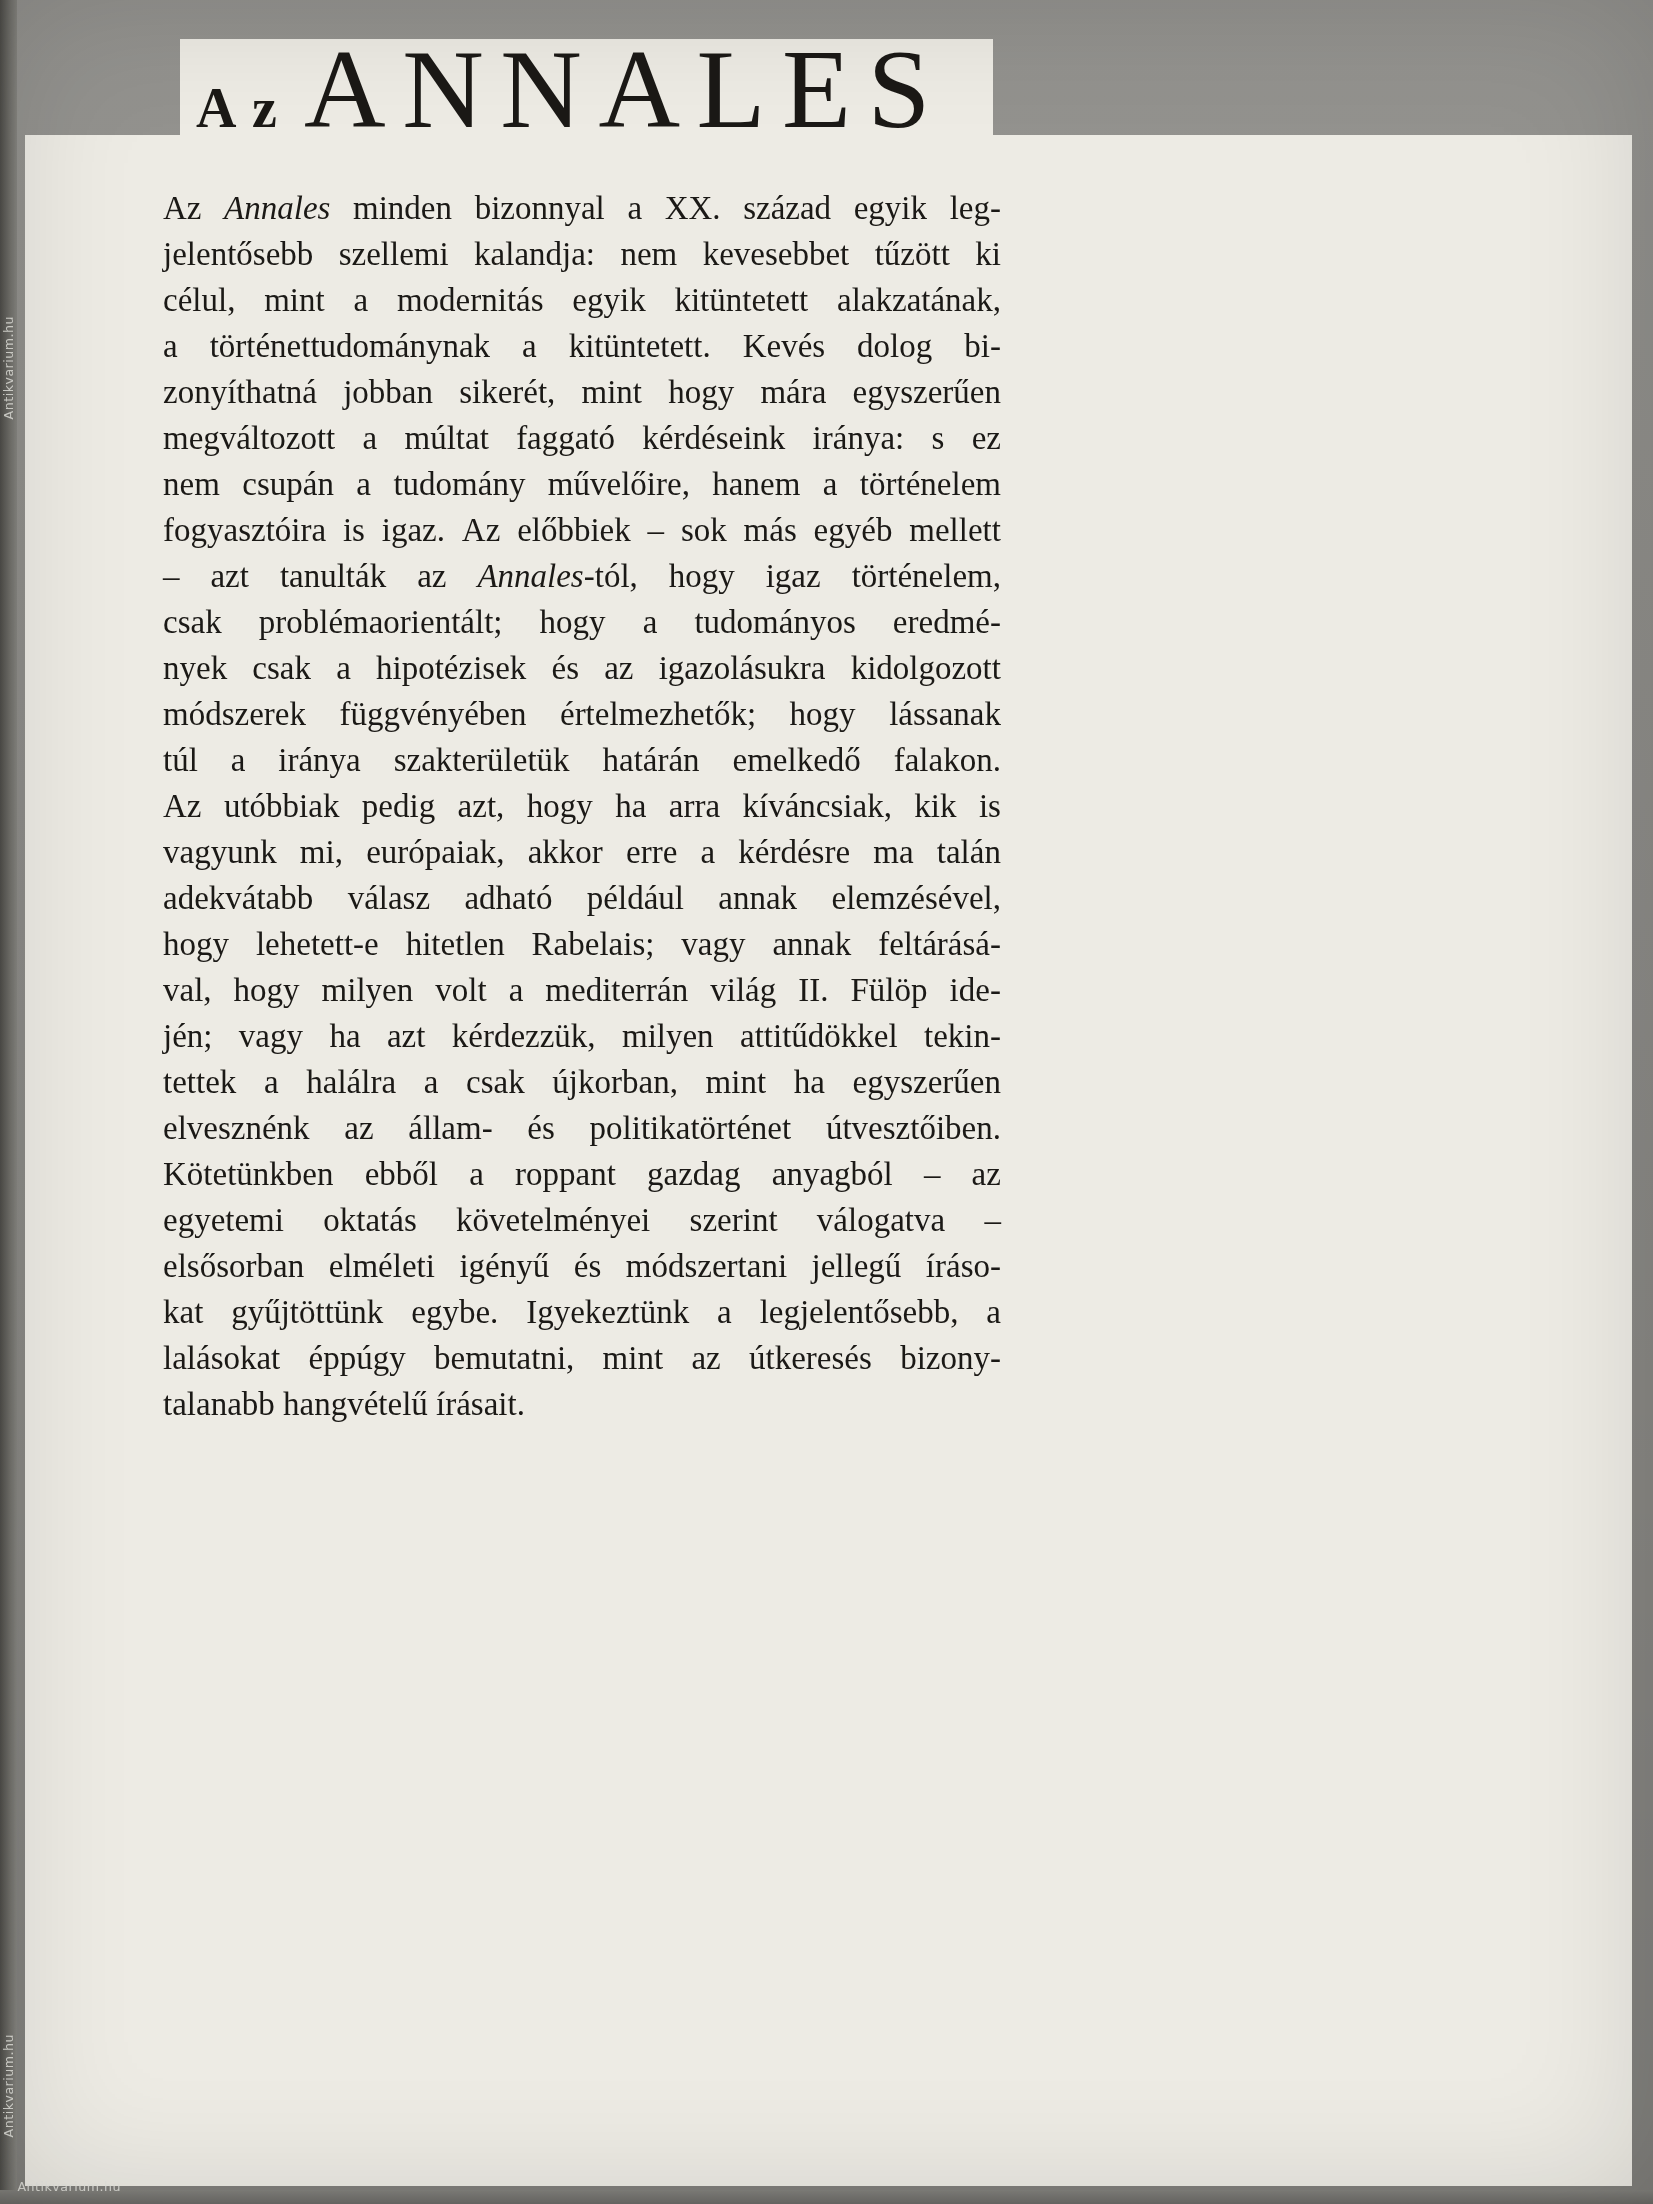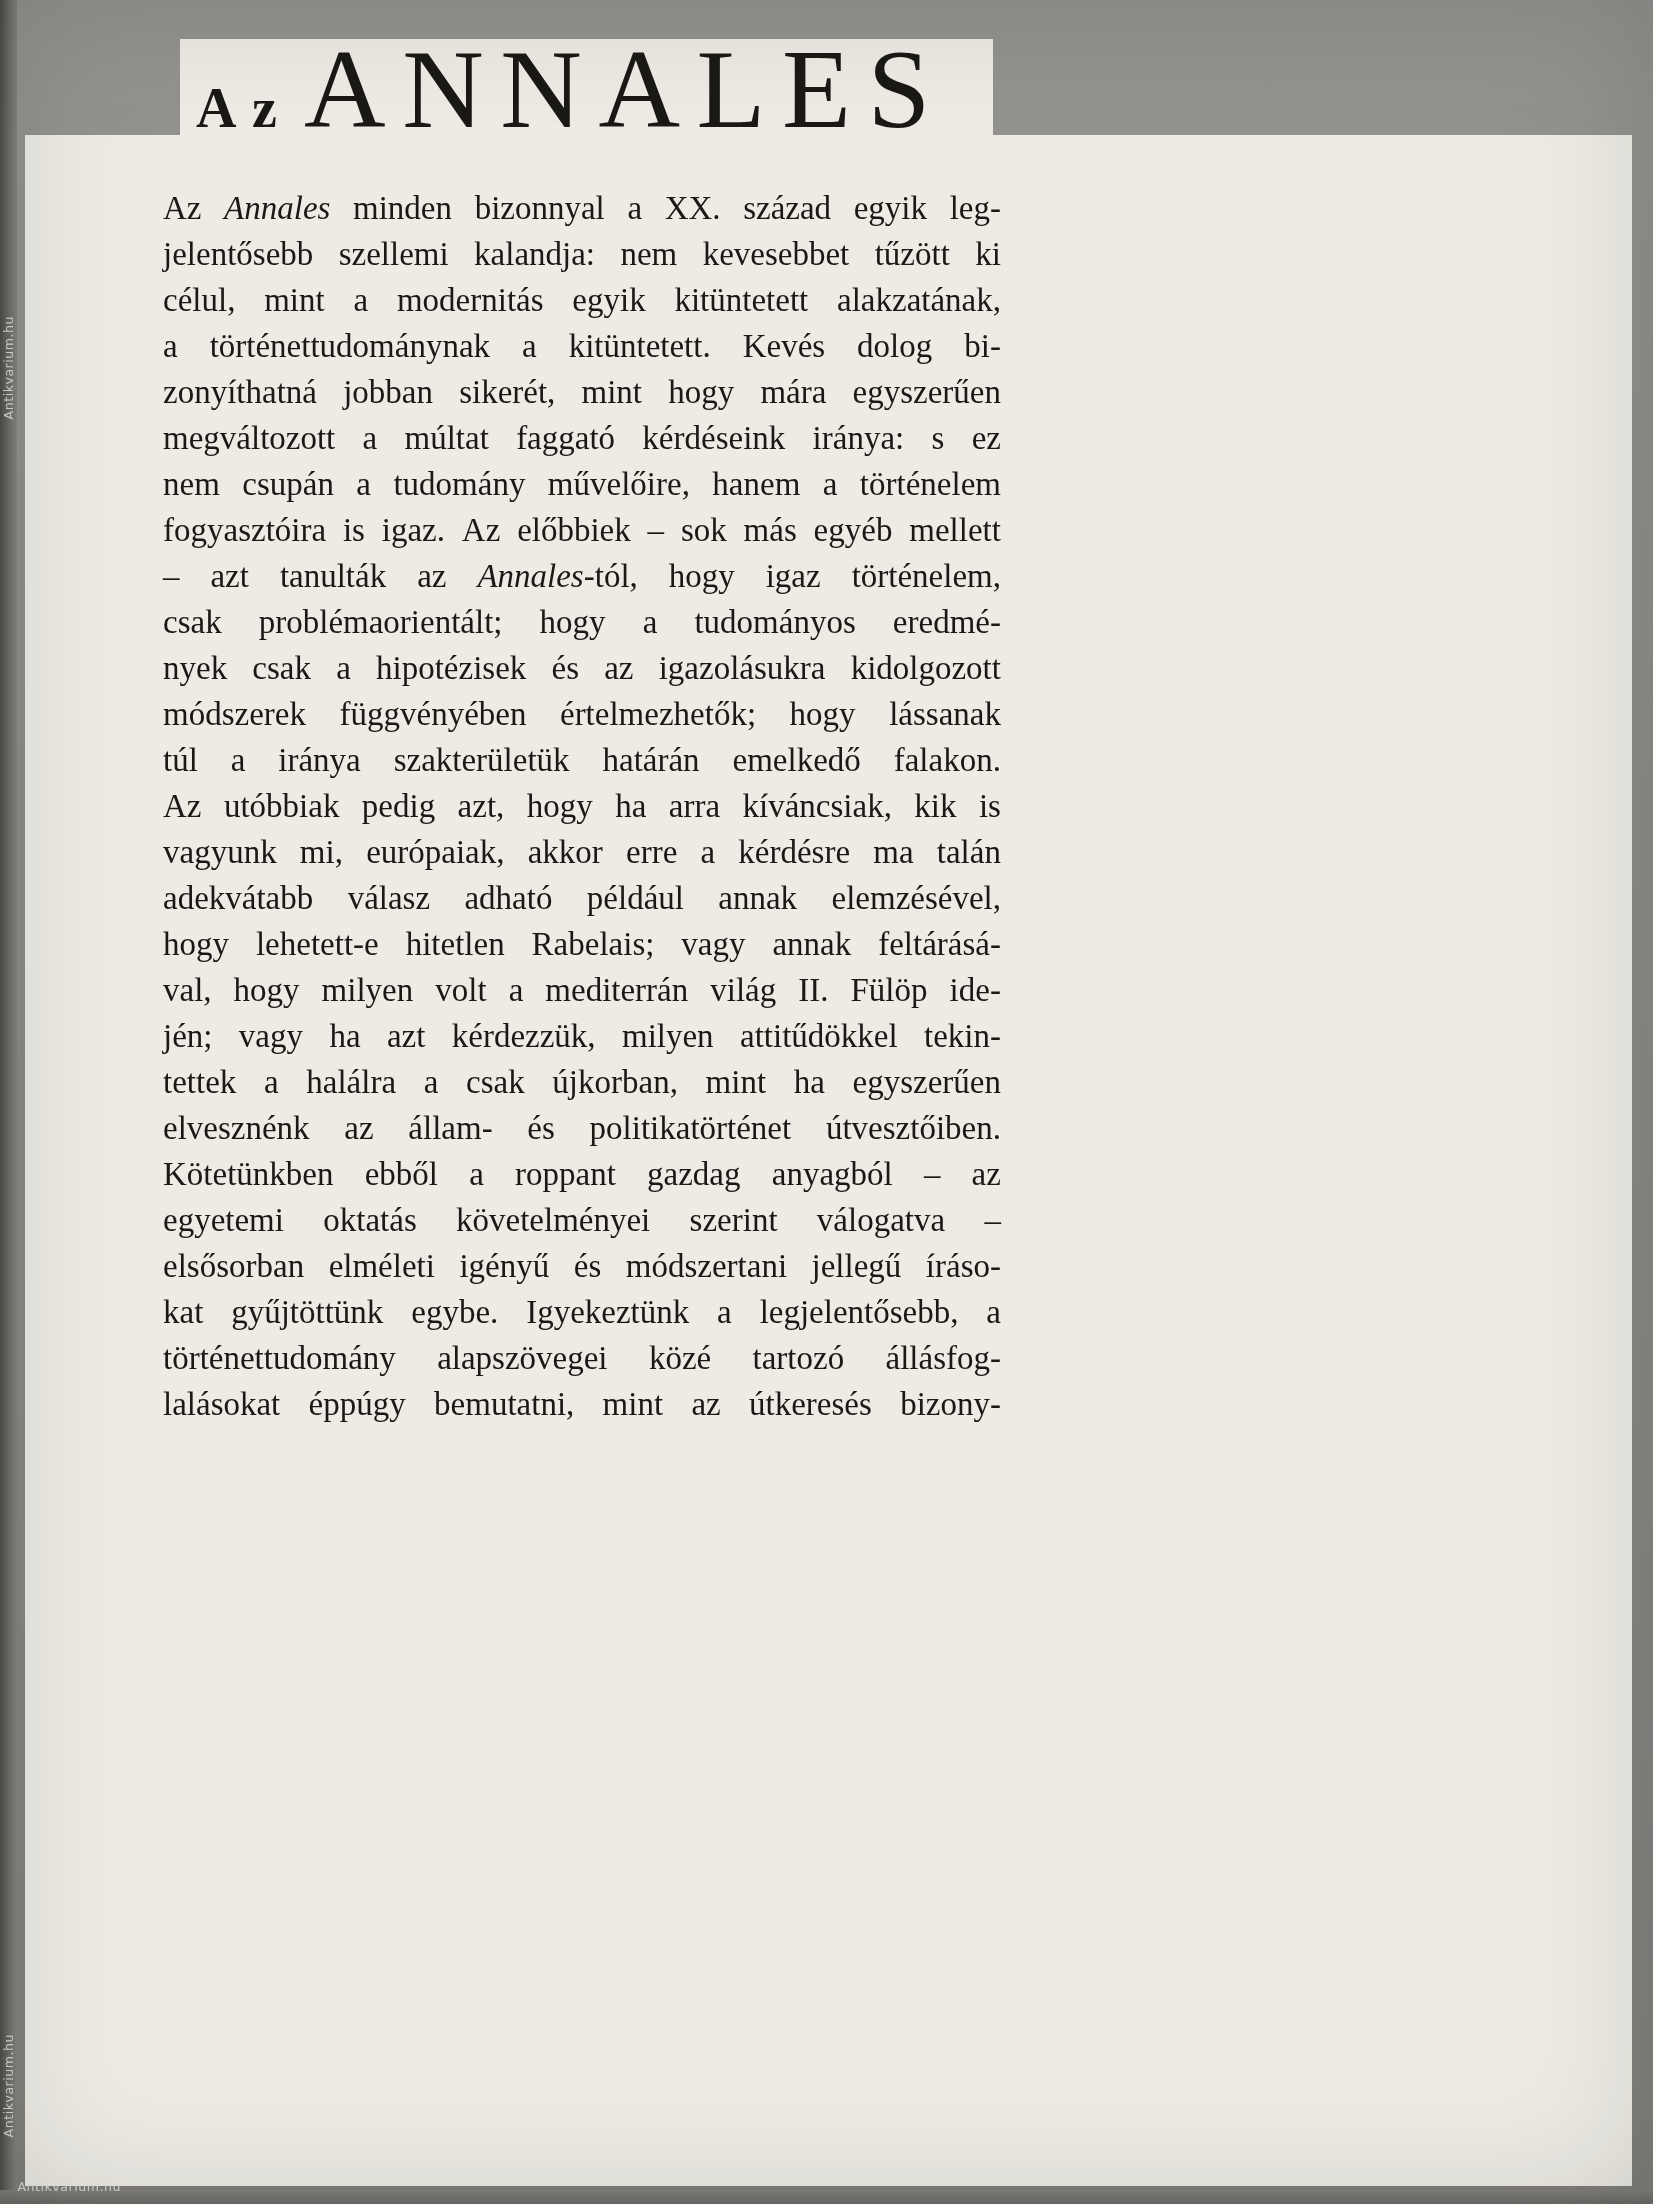--- a/index.html
+++ b/index.html
@@ -383,35 +383,29 @@
     <div class="line">
       <span>kat</span>
       <span>gyűjtöttünk</span>
       <span>egybe.</span>
       <span>Igyekeztünk</span>
       <span>a</span>
       <span>legjelentősebb,</span>
       <span>a</span>
     </div>
     <div class="line">
-      <span>történettudomány</span>
-      <span>alapszövegei</span>
-      <span>közé</span>
-      <span>tartozó</span>
-      <span>állásfog-</span>
-    </div>
-    <div class="line">
       <span>lalásokat</span>
       <span>éppúgy</span>
       <span>bemutatni,</span>
       <span>mint</span>
       <span>az</span>
       <span>útkeresés</span>
       <span>bizony-</span>
     </div>
+    <div class="line line-last">talanabb hangvételű írásait.</div>
   </div>
 
 <span class="wm wm-vert wm-vert-top">Antikvarium.hu</span>
 <span class="wm wm-vert wm-vert-bottom">Antikvarium.hu</span>
 <span class="wm wm-horiz">Antikvarium.hu</span>
 
 <div class="vignette"></div>
 
 
 </body></html>

